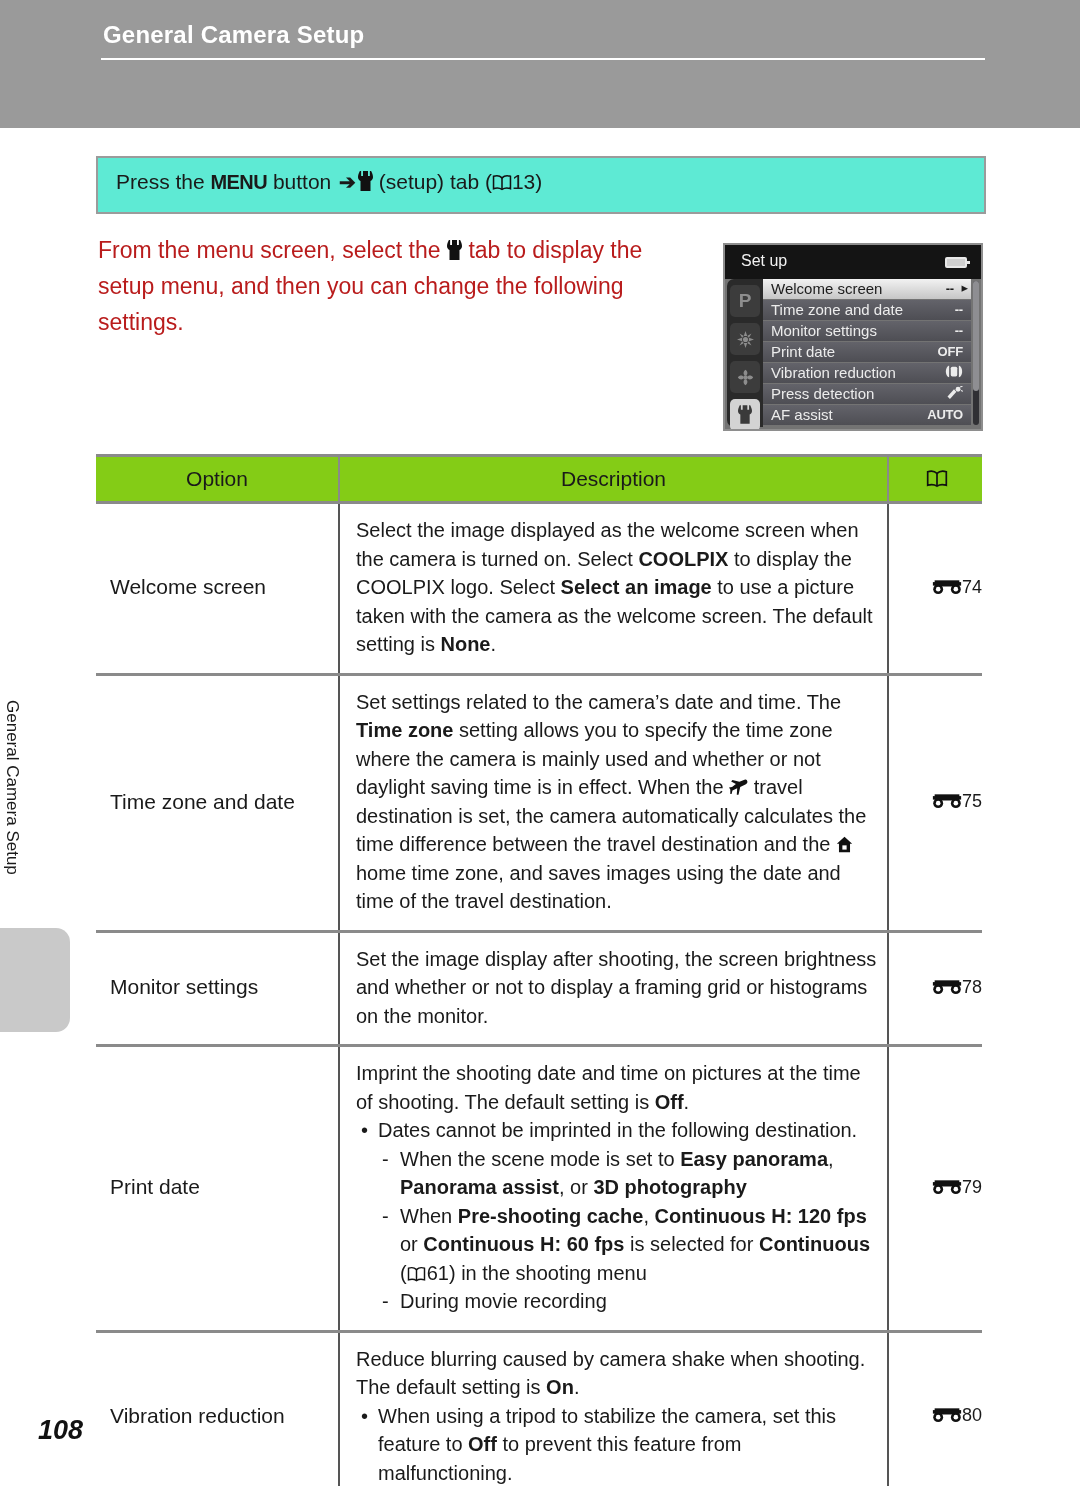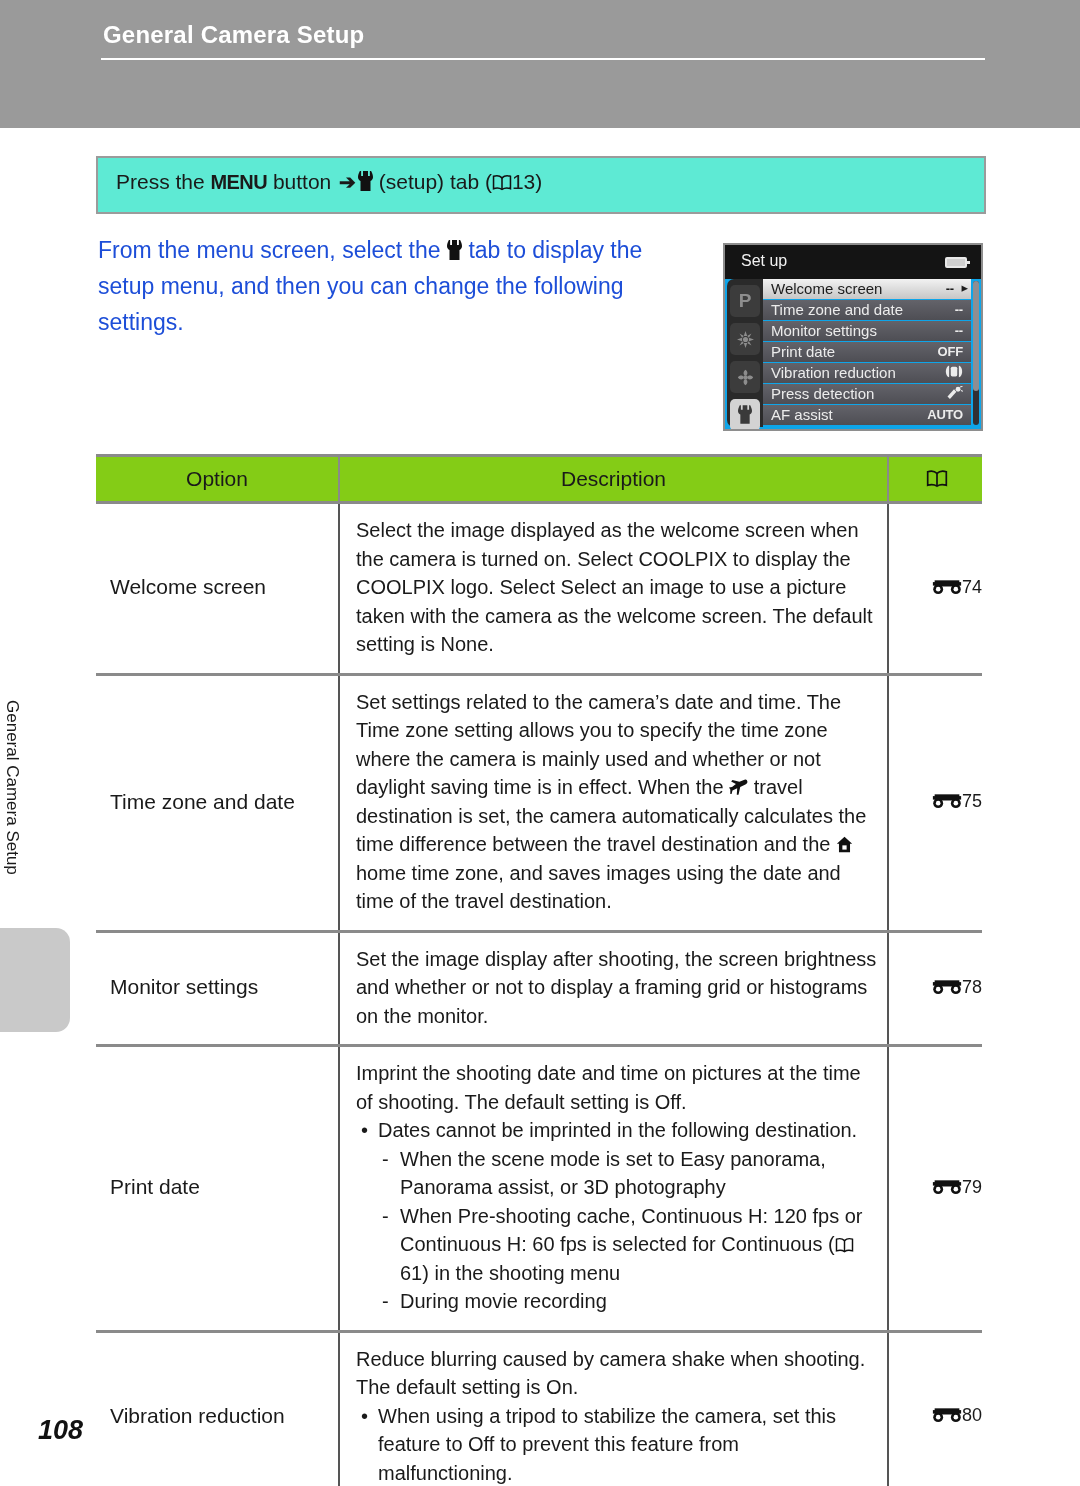--- a/index.html
+++ b/index.html
@@ -87,37 +87,37 @@
   }
   .arrow-glyph { font-weight: bold; font-size: 20px; padding: 0 2px; }
 
   
   .intro-par {
     position: absolute;
     left: 98px; top: 232px;
     width: 600px;
     font-size: 23px;
     line-height: 36px;
-    color: #1d4ed8;
+    color: #b91c1c;
   }
 
   
   .ic { display: inline-block; vertical-align: -2px; }
   .ic-wrench { width: 15px; height: 20px; }
   .ic-book { width: 20px; height: 17px; vertical-align: -2px; }
   .ic-plane { width: 19px; height: 18px; vertical-align: -2px; }
   .ic-house { width: 17px; height: 17px; vertical-align: -2px; }
   .ic-ref { width: 30px; height: 17px; vertical-align: -2px; }
 
   
   .lcd {
     position: absolute;
     left: 723px; top: 243px;
     width: 260px; height: 188px;
-    background: #0ea5e9;
+    background: #737373;
     border: 2px solid #8e8e8e;
     box-sizing: border-box;
     overflow: hidden;
   }
   .lcd-titlebar {
     position: absolute;
     left: 0; top: 0;
     width: 100%; height: 34px;
     background: #141414;
   }
@@ -285,21 +285,21 @@
   }
   .dash-li {
     position: relative;
     padding-left: 44px;
   }
   .dash-li:before {
     content: "-";
     position: absolute;
     left: 26px; top: 0;
   }
-  b { font-weight: normal; }
+  b { font-weight: bold; }
 
   
   .page-number {
     position: absolute;
     left: 38px; top: 1415px;
     font-size: 27px;
     font-weight: bold;
     font-style: italic;
     color: #111111;
   }

